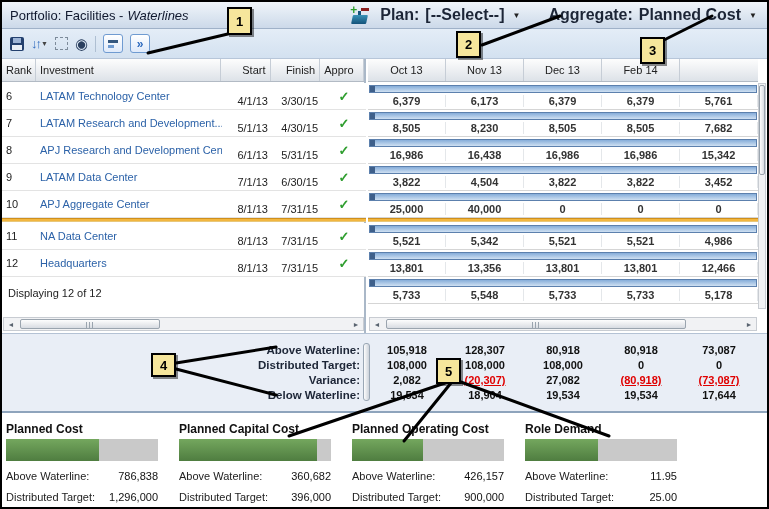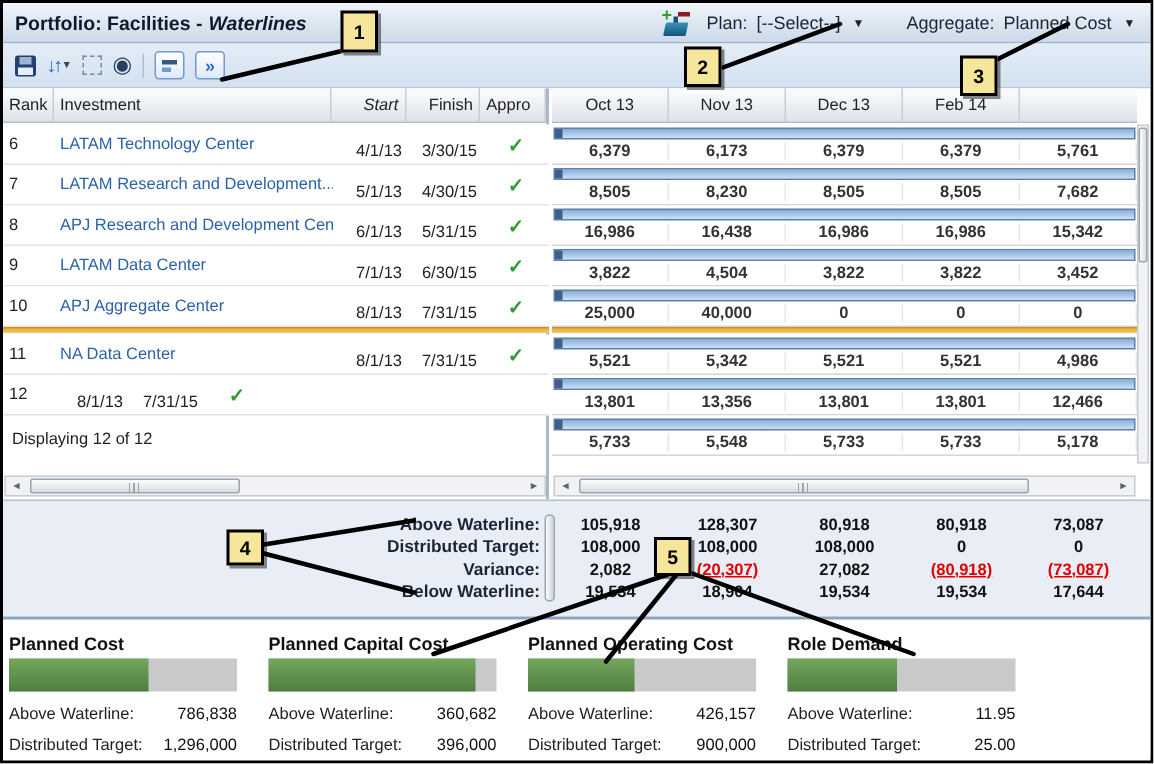--- a/index.html
+++ b/index.html
@@ -4,24 +4,24 @@
 <style>
   * { box-sizing: border-box; margin: 0; padding: 0; }
   html,body { background:#fff; }
   body { font-family:"Liberation Sans", sans-serif; font-size:11px; color:#222; }
   #frame { position:relative; width:769px; height:509px; border:2px solid #000; background:#fff; overflow:hidden; }
 
   
   #titlebar { position:absolute; left:0; top:0; width:765px; height:27px;
     background:linear-gradient(#f0f5fa,#ccd9e9); border-bottom:1px solid #9fb1c8;
     display:flex; align-items:center; padding:0 8px; }
-  .title { font-size:13px; font-weight:bold; color:#10182e; }
+  .title { font-size:13px; font-weight:normal; color:#10182e; }
   .title .it { font-style:italic; margin-left:4px; }
   #titlebar .right { margin-left:auto; display:flex; align-items:center; gap:6px; }
-  .tb-label { font-weight:normal; font-size:12px; color:#1c2536; }
+  .tb-label { font-weight:bold; font-size:16px; color:#1c2536; }
   .dd-arrow { font-size:8px; color:#222; margin:0 2px; }
   
   .scn { position:relative; width:20px; height:18px; margin-right:4px; }
   .scn .plus { position:absolute; left:0; top:-3px; color:#2d9e2d; font-weight:bold; font-size:12px; }
   .scn .minus { position:absolute; right:1px; top:2px; width:8px; height:3px; background:#8b1f1f; }
   .scn .base { position:absolute; left:2px; bottom:0; width:15px; height:9px;
     background:linear-gradient(#3a93b8,#14537a); transform:skewX(-12deg); border-radius:1px; }
   .scn .stem { position:absolute; left:8px; bottom:8px; width:3px; height:5px; background:#14537a; }
 
   
@@ -51,21 +51,21 @@
   #rightpanel { position:absolute; left:366px; top:0; width:399px; height:274px; }
 
   .gridhead { position:absolute; left:0; top:0; height:23px; width:100%;
     background:linear-gradient(#fdfdfd,#dde2e8); border-bottom:1px solid #b2bac4;
     display:flex; align-items:center; color:#222; }
   .gridhead .hc { border-right:1px solid #c6cdd6; height:100%; display:flex; align-items:center; padding:0 4px; }
 
   
   .col-rank { width:34px; }
   .col-inv  { width:186px; }
-  .col-start{ width:50px; justify-content:flex-end;font-style:italic; }
+  .col-start{ width:50px; justify-content:flex-end; }
   .col-fin  { width:50px; justify-content:flex-end; }
   .col-app  { width:44px; }
   .lrow { position:absolute; left:0; width:364px; height:27px; display:flex; align-items:center;
     border-bottom:1px solid #e3e3e3; background:#fff; cursor:pointer; }
   .lrow .c { padding:0 4px; }
   .rank { width:34px; }
   .inv { width:186px; color:#2c62a8; white-space:nowrap; overflow:hidden; }
   .dt { width:50px; text-align:right;margin-top:9px; }
   .chk { width:44px; text-align:center; color:#2f9e2f; font-weight:bold; font-size:13px; }
   .waterline { position:absolute; left:0; height:4px; background:#f2b63f;
@@ -215,20 +215,21 @@
 
       <div class="lrow" style="top:164px">
         <div class="c rank">11</div>
         <div class="c inv">NA Data Center</div>
         <div class="c dt">8/1/13</div>
         <div class="c dt">7/31/15</div>
         <div class="chk">✓</div>
       </div>
       <div class="lrow" style="top:191px">
         <div class="c rank">12</div>
+        <div class="c inv">Headquarters</div>
         <div class="c dt">8/1/13</div>
         <div class="c dt">7/31/15</div>
         <div class="chk">✓</div>
       </div>
 
       <div id="displaying">Displaying 12 of 12</div>
 
       <div class="hscroll" style="left:1px; top:258px; width:361px;">
         <div class="sarrow">◄</div>
         <div class="sthumb" style="width:140px;"></div>

